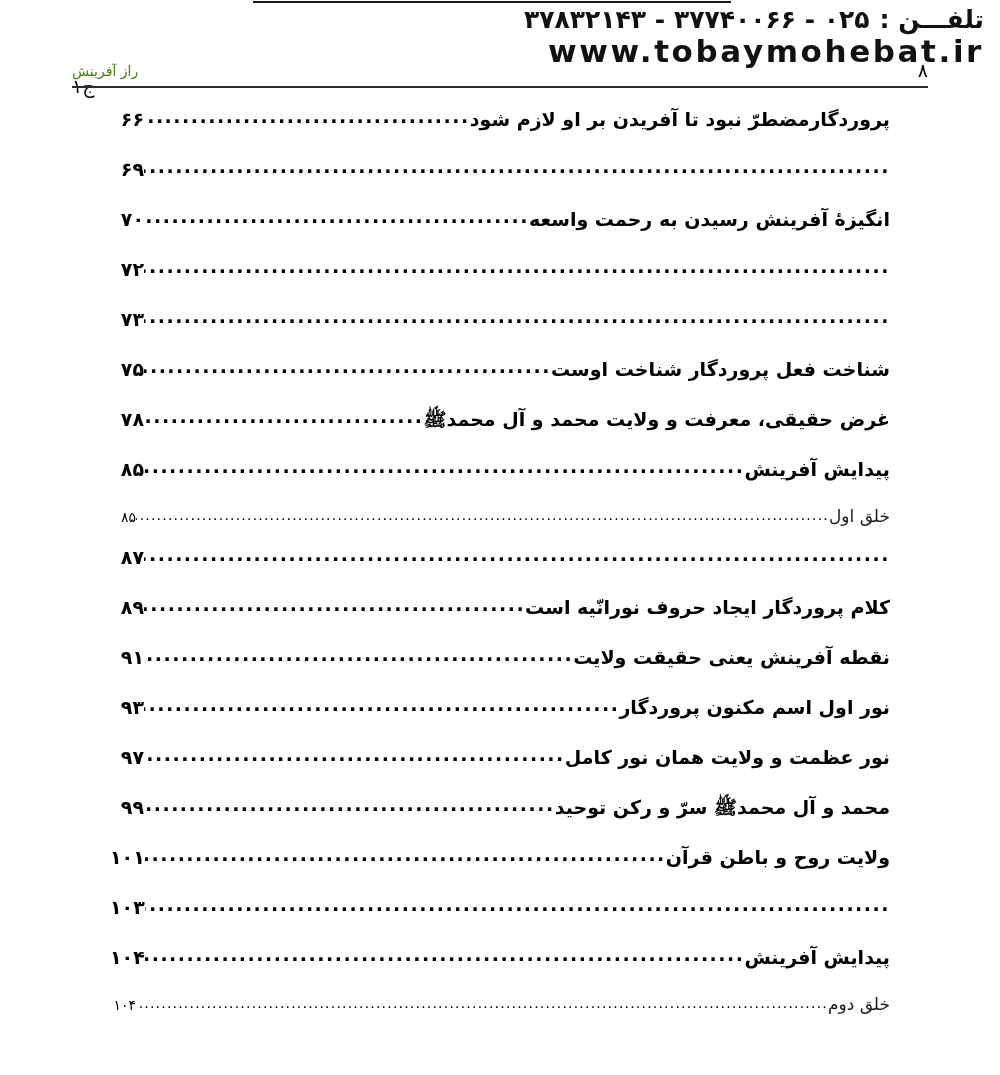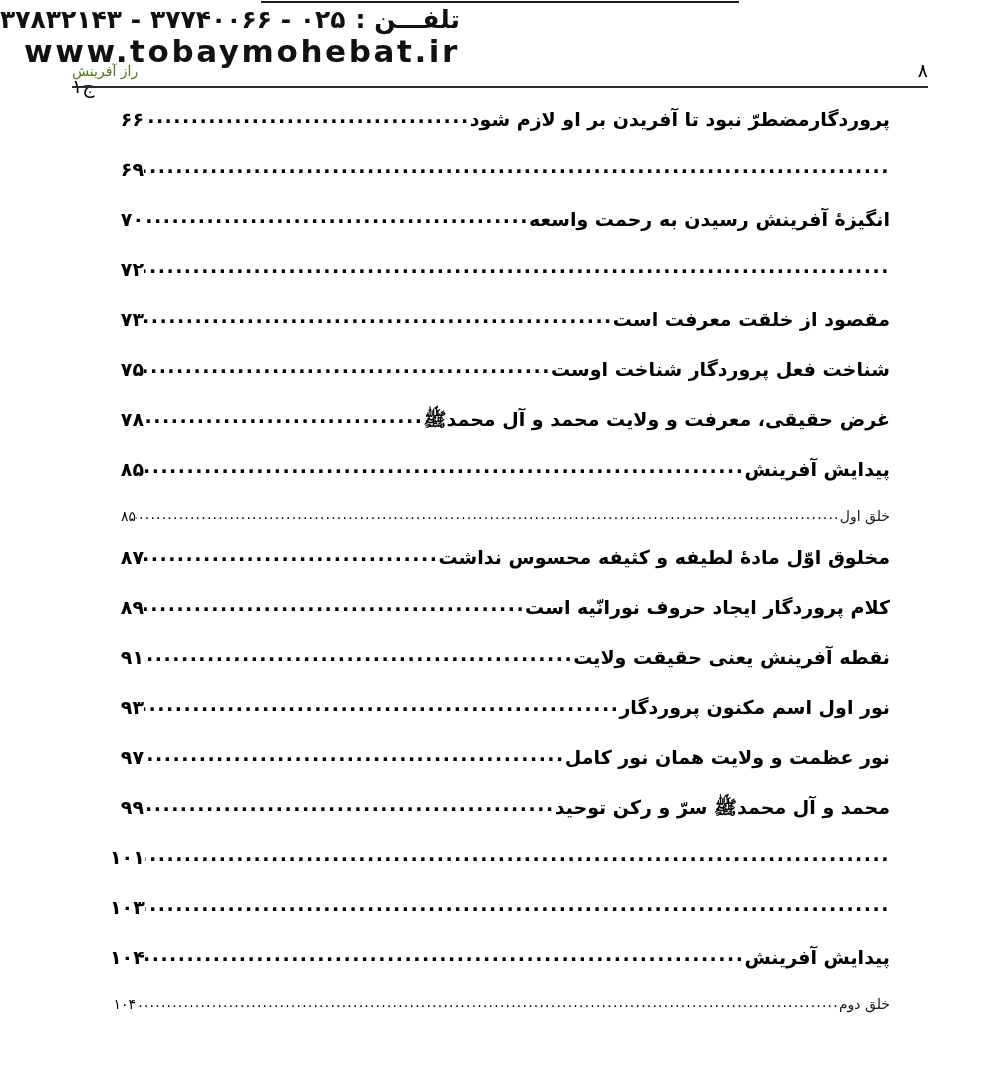--- a/index.html
+++ b/index.html
@@ -19,22 +19,22 @@
   .page {
     position: absolute;
     inset: 0;
   }
 
   
   .stamp {
     position: absolute;
     top: 0;
     left: 0;
-    right: 0;
-    text-align: left;
+    right: 16px;
+    text-align: right;
   }
   .stamp-rule {
     width: 478px;
     height: 2px;
     background: #1a1a1a;
     margin: 1px auto 0 auto;
   }
   .stamp-phone {
     direction: rtl;
     font-family: "DejaVu Sans", sans-serif;
@@ -132,21 +132,21 @@
     white-space: nowrap;
     font-family: "DejaVu Sans", sans-serif;
   }
   .level-1 .toc-title {
     font-size: 19px;
     font-weight: 700;
     line-height: 30px;
     letter-spacing: -0.2px;
   }
   .level-2 .toc-title {
-    font-size: 14px;
+    font-size: 17px;
     font-weight: 400;
     line-height: 24px;
     color: #1a1a1a;
   }
 
   .toc-leader {
     flex: 1 1 auto;
     min-width: 10px;
     position: relative;
     overflow: hidden;
@@ -226,21 +226,20 @@
       <div class="toc-row level-1">
         <span class="toc-title">انگیزۀ آفرینش رسیدن به رحمت واسعه</span>
         <span class="toc-leader"></span>
         <span class="toc-page">۷۰</span>
       </div>
       <div class="toc-row level-1">
         <span class="toc-leader"></span>
         <span class="toc-page">۷۲</span>
       </div>
       <div class="toc-row level-1">
-        <span class="toc-title">مقصود از خلقت معرفت است</span>
         <span class="toc-leader"></span>
         <span class="toc-page">۷۳</span>
       </div>
       <div class="toc-row level-1">
         <span class="toc-title">شناخت فعل پروردگار شناخت اوست</span>
         <span class="toc-leader"></span>
         <span class="toc-page">۷۵</span>
       </div>
       <div class="toc-row level-1">
         <span class="toc-title">غرض حقیقی، معرفت و ولایت محمد و آل محمدﷺ</span>
@@ -251,21 +250,20 @@
         <span class="toc-title">پیدایش آفرینش</span>
         <span class="toc-leader"></span>
         <span class="toc-page">۸۵</span>
       </div>
       <div class="toc-row level-2">
         <span class="toc-title">خلق اول</span>
         <span class="toc-leader"></span>
         <span class="toc-page">۸۵</span>
       </div>
       <div class="toc-row level-1">
-        <span class="toc-title">مخلوق اوّل مادۀ لطیفه و کثیفه محسوس نداشت</span>
         <span class="toc-leader"></span>
         <span class="toc-page">۸۷</span>
       </div>
       <div class="toc-row level-1">
         <span class="toc-title">کلام پروردگار ایجاد حروف نورانّیه است</span>
         <span class="toc-leader"></span>
         <span class="toc-page">۸۹</span>
       </div>
       <div class="toc-row level-1">
         <span class="toc-title">نقطه آفرینش یعنی حقیقت ولایت</span>
@@ -281,20 +279,21 @@
         <span class="toc-title">نور عظمت و ولایت همان نور کامل</span>
         <span class="toc-leader"></span>
         <span class="toc-page">۹۷</span>
       </div>
       <div class="toc-row level-1">
         <span class="toc-title">محمد و آل محمدﷺ سرّ و رکن توحید</span>
         <span class="toc-leader"></span>
         <span class="toc-page">۹۹</span>
       </div>
       <div class="toc-row level-1">
+        <span class="toc-title">ولایت روح و باطن قرآن</span>
         <span class="toc-leader"></span>
         <span class="toc-page">۱۰۱</span>
       </div>
       <div class="toc-row level-1">
         <span class="toc-leader"></span>
         <span class="toc-page">۱۰۳</span>
       </div>
       <div class="toc-row level-1">
         <span class="toc-title">پیدایش آفرینش</span>
         <span class="toc-leader"></span>

